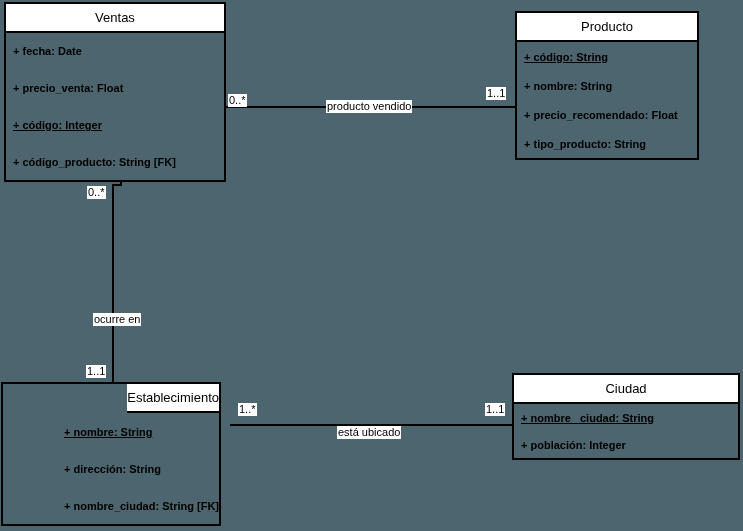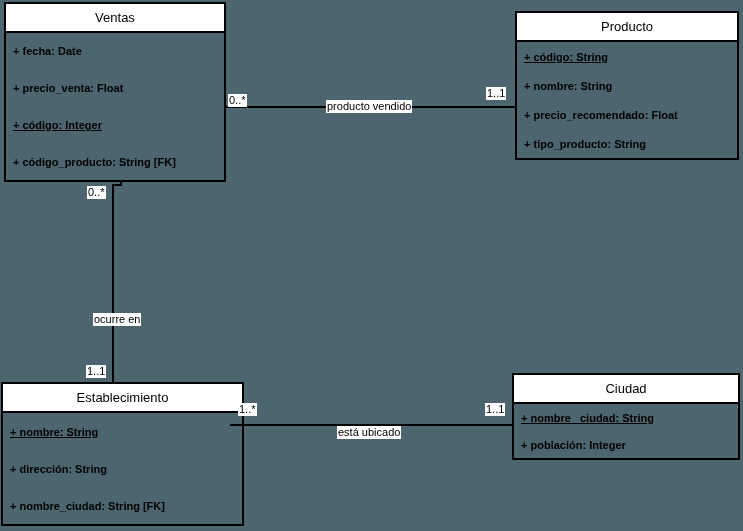--- a/index.html
+++ b/index.html
@@ -45,22 +45,22 @@
     padding-left: 7px;
     font-size: 11px;
     font-weight: bold;
     color: #000;
     white-space: nowrap;
     overflow: hidden;
   }
   .attr-row.pk span { text-decoration: underline; text-decoration-thickness: 1px; }
 
   #entity-ventas          { left: 4px;   top: 2px;   width: 222px; height: 180px; }
-  #entity-producto        { left: 515px; top: 11px;  width: 224px; height: 149px; }
-  #entity-establecimiento { left: 1px;   top: 382px; width: 243px; height: 144px; }
+  #entity-producto        { left: 515px; top: 11px;  width: 184px; height: 149px; }
+  #entity-establecimiento { left: 1px;   top: 382px; width: 220px; height: 144px; align-items: flex-end; }
   #entity-ciudad          { left: 512px; top: 373px; width: 228px; height: 87px; }
 
   
   .edge { position: absolute; background: #000; }
   #edge-pv        { left: 226px; top: 106px; width: 289px; height: 2px; }
   #edge-oe-stub-v { left: 120px; top: 182px; width: 2px;   height: 4px; }
   #edge-oe-stub-h { left: 112px; top: 184px; width: 10px;  height: 2px; }
   #edge-oe        { left: 112px; top: 184px; width: 2px;   height: 198px; }
   #edge-eu        { left: 230px; top: 424px; width: 282px; height: 2px; }
 

